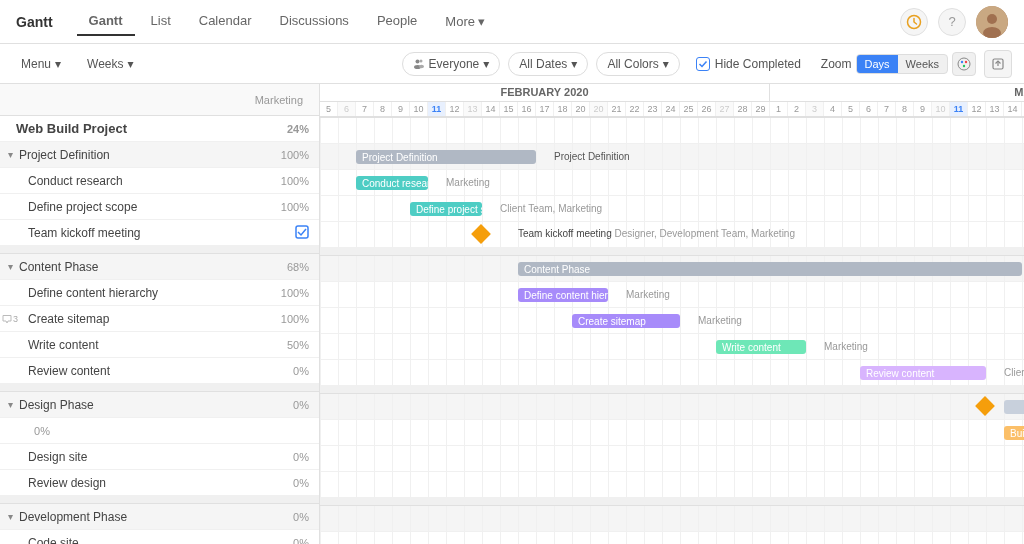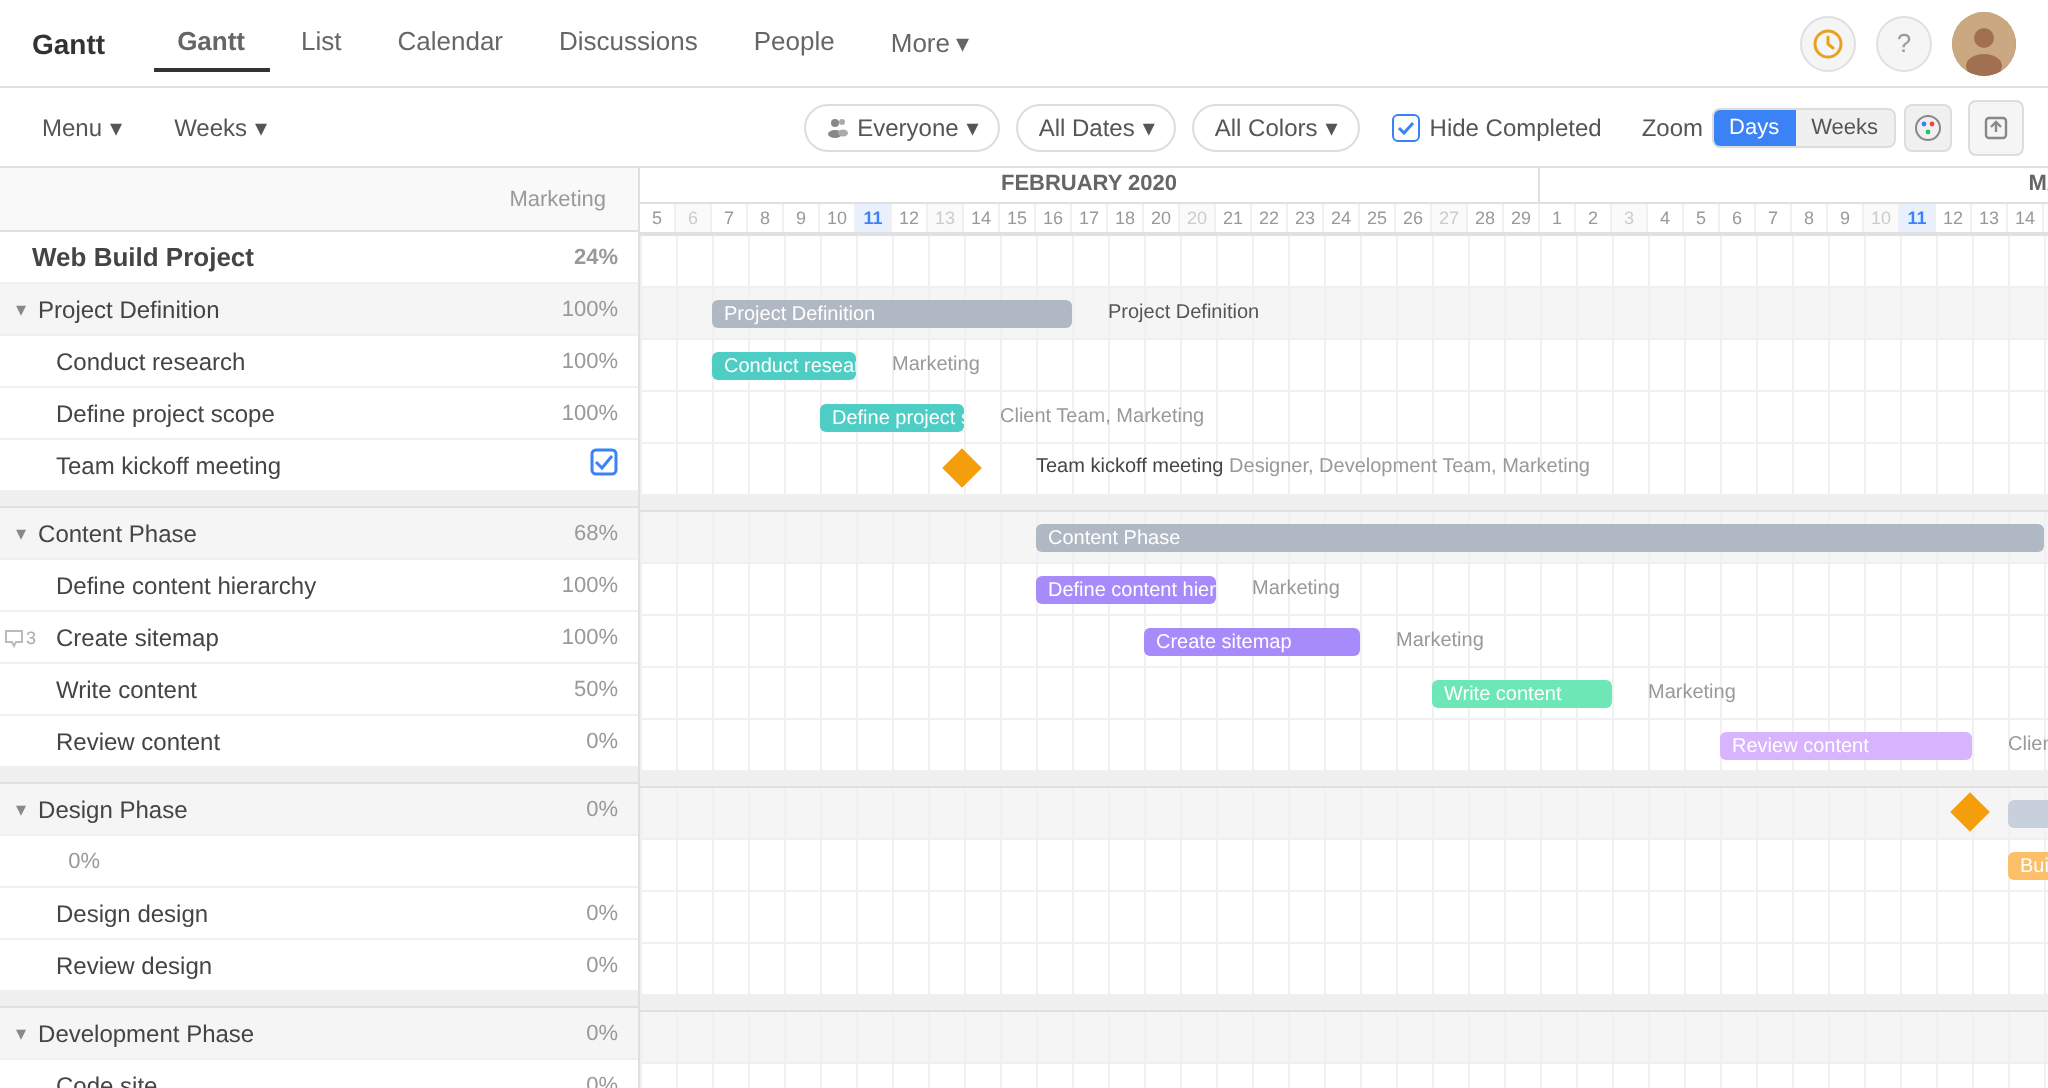--- a/index.html
+++ b/index.html
@@ -229,21 +229,21 @@
 
     <div class="task-row phase-row" style="padding-left:8px;">
       <span class="phase-toggle">▾</span>
       <span class="task-label" style="font-weight:500;">Design Phase</span>
       <span class="task-progress">0%</span>
     </div>
     <div class="task-row" style="padding-left:24px;">
       <span class="task-progress">0%</span>
     </div>
     <div class="task-row" style="padding-left:24px;">
-      <span class="task-label">Design design</span>
+      <span class="task-label">Design site</span>
       <span class="task-progress">0%</span>
     </div>
     <div class="task-row" style="padding-left:24px;">
       <span class="task-label">Review design</span>
       <span class="task-progress">0%</span>
     </div>
 
     <div class="section-spacer"></div>
 
     <div class="task-row phase-row" style="padding-left:8px;">

